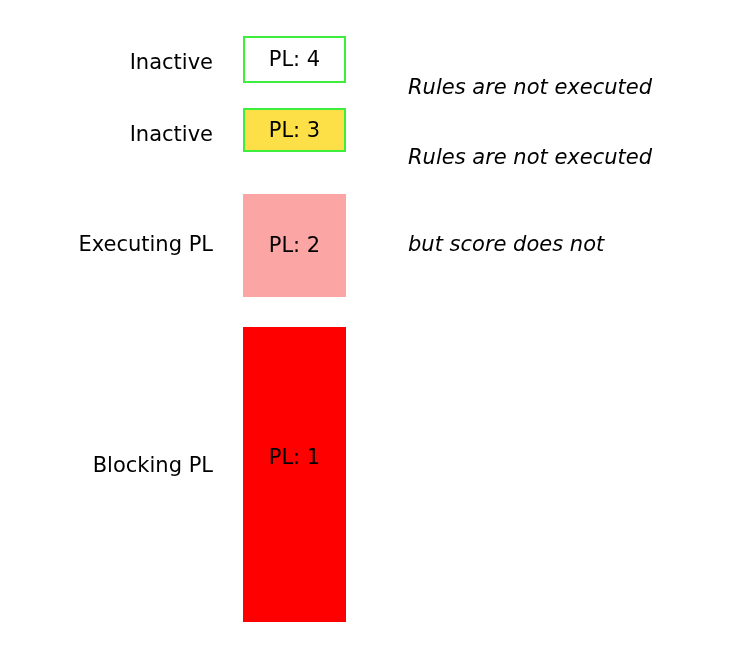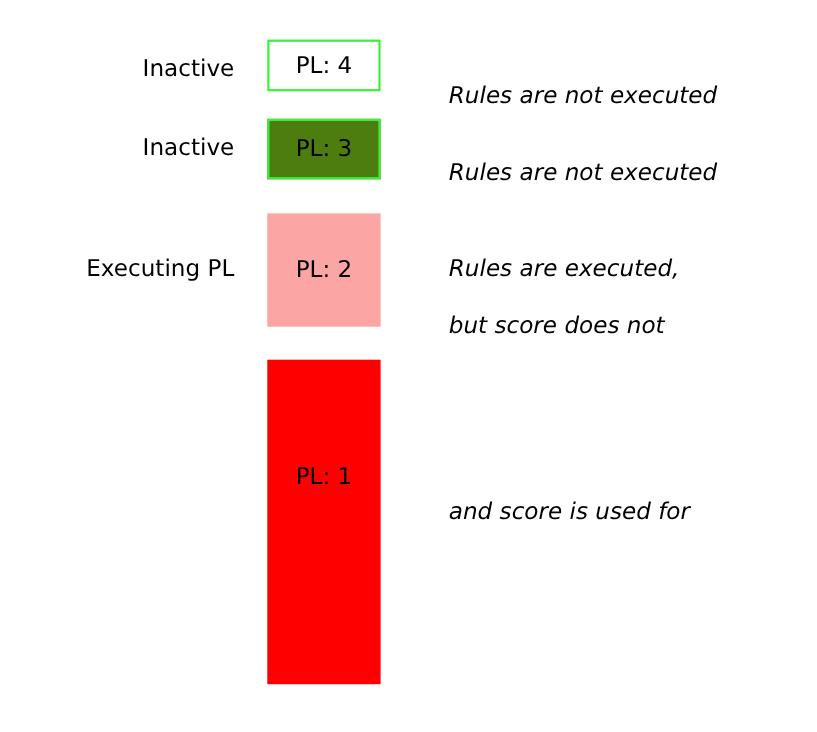--- a/index.html
+++ b/index.html
@@ -75,41 +75,40 @@
   <div class="pl-box bordered" style="top:36px; height:47px; background:#ffffff; border-color:#3dee3d;">
     <span class="pl-label">PL: 4</span>
   </div>
 
   <div class="desc" style="top:48px;">
     <span class="desc-line">Rules are not executed</span>
   </div>
 
   <div class="state-label" style="top:124px;">Inactive</div>
 
-  <div class="pl-box bordered" style="top:108px; height:55px; background:#4d7c0f; border-color:#3dee3d;">
+  <div class="pl-box bordered" style="top:108px; height:44px; background:#fde047; border-color:#3dee3d;">
     <span class="pl-label">PL: 3</span>
   </div>
 
   <div class="desc" style="top:118px;">
     <span class="desc-line">Rules are not executed</span>
   </div>
 
   <div class="state-label" style="top:234px;">Executing PL</div>
 
   <div class="pl-box" style="top:194px; height:103px; background:#fca5a5;">
     <span class="pl-label">PL: 2</span>
   </div>
 
   <div class="desc" style="top:205px;">
-    <span class="desc-line">Rules are executed,</span>
     <span class="desc-line">but score does not</span>
   </div>
 
+  <div class="state-label" style="top:455px;">Blocking PL</div>
 
-  <div class="pl-box" style="top:327px; height:295px; background:#fe0000; align-items:flex-start; padding-top:96px;">
+  <div class="pl-box" style="top:327px; height:295px; background:#fe0000; align-items:flex-start; padding-top:120px;">
     <span class="pl-label">PL: 1</span>
   </div>
 
   <div class="desc" style="top:426px;">
-    <span class="desc-line">and score is used for</span>
   </div>
 
 </div>
 
 </body></html>

